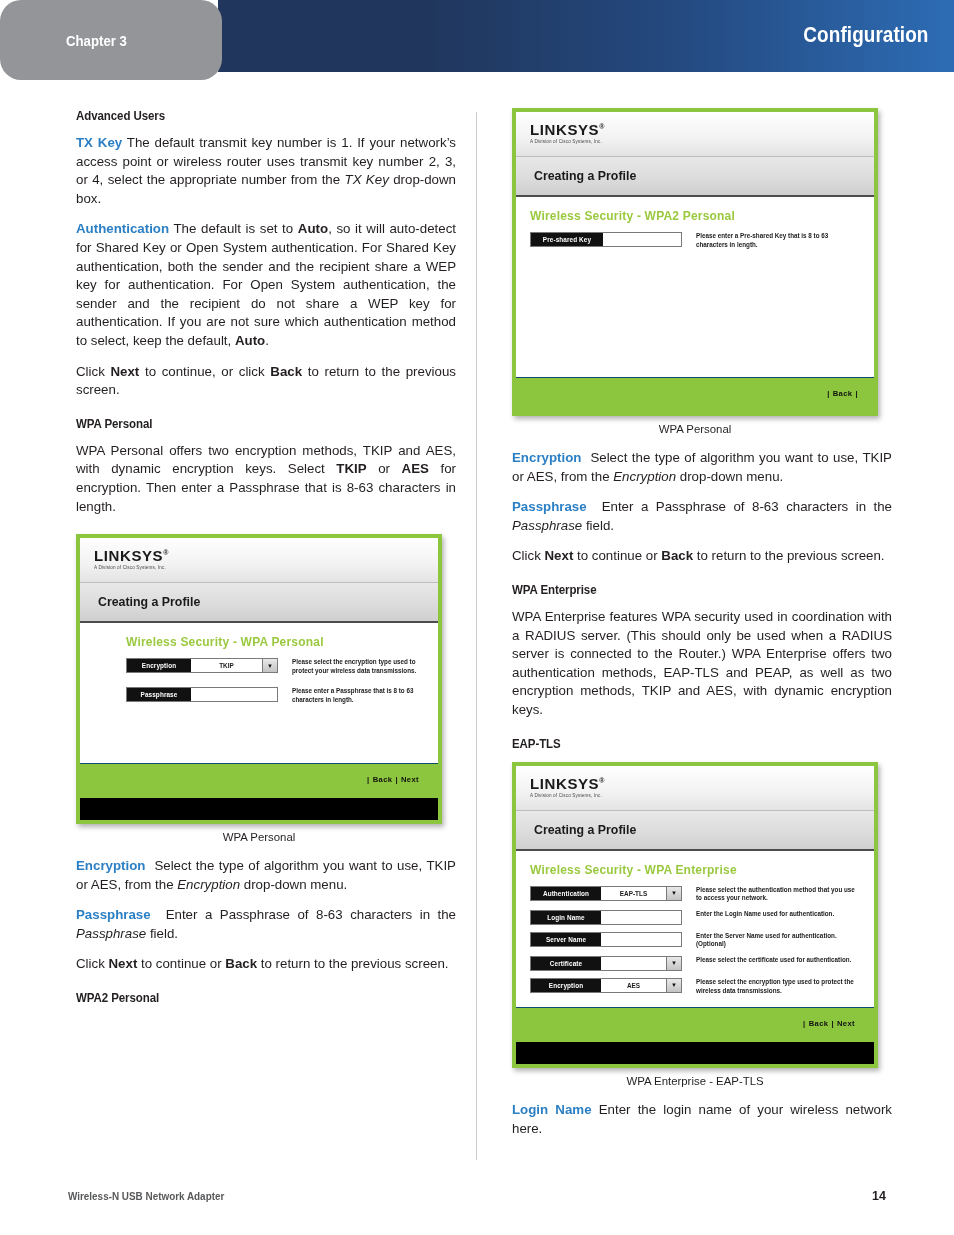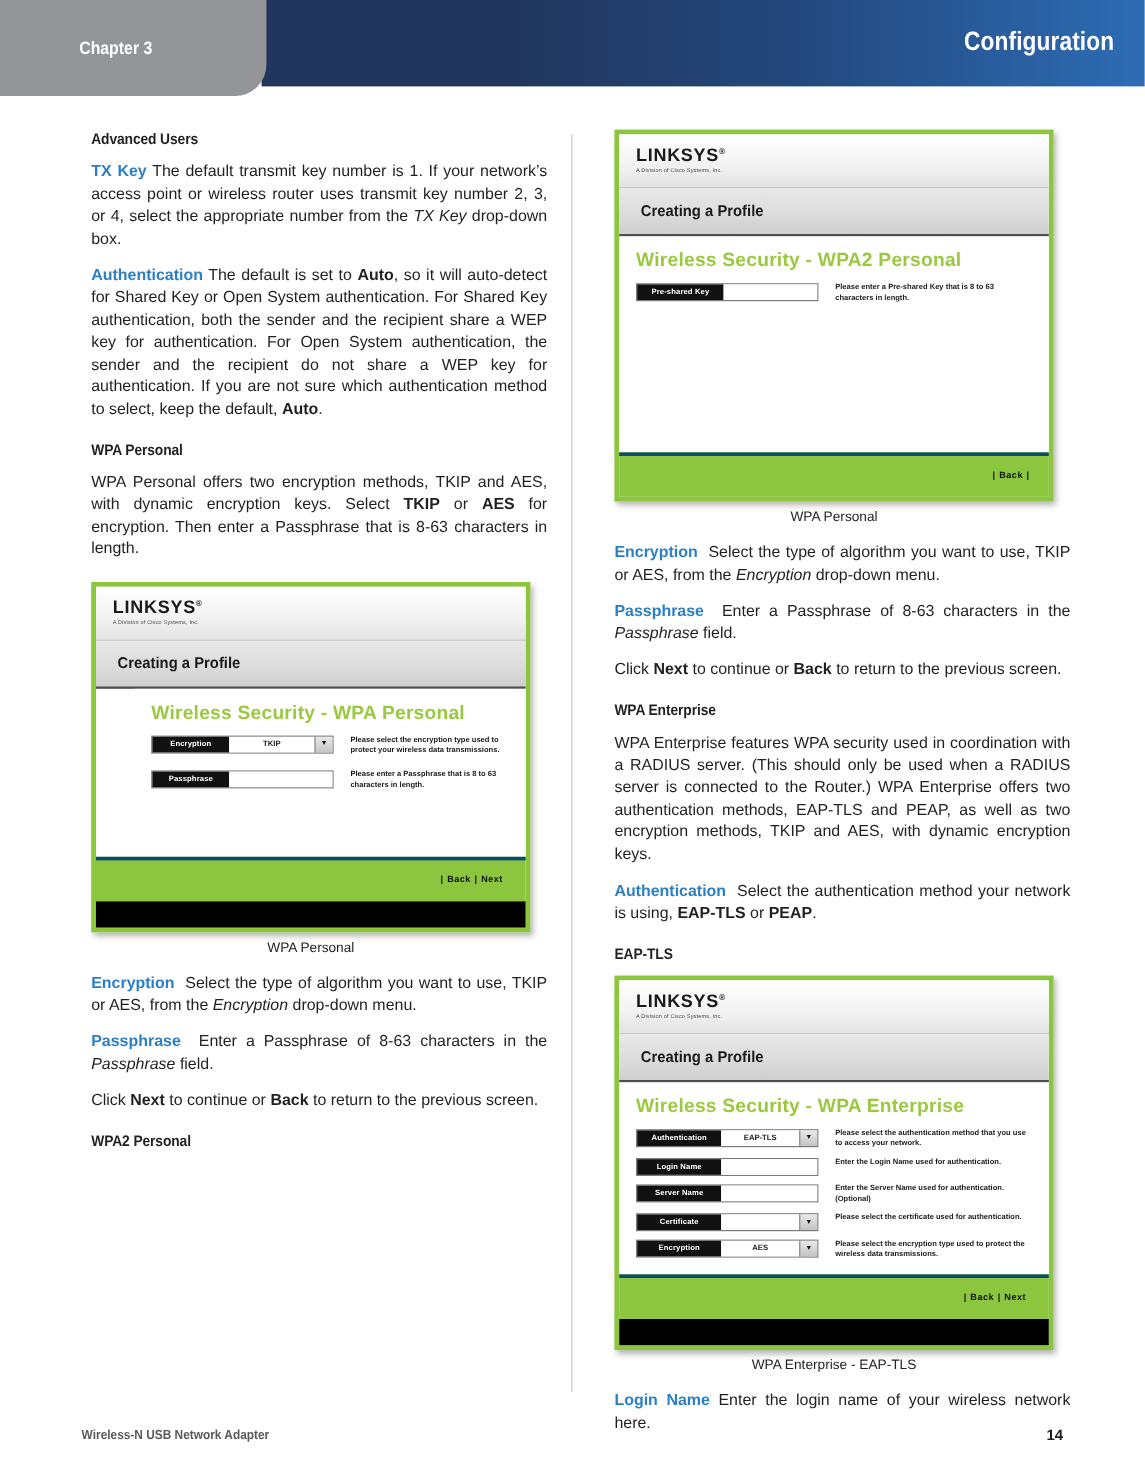--- a/index.html
+++ b/index.html
@@ -38,20 +38,21 @@
     white-space: nowrap;
   }
   .chapter-tab {
     position: absolute;
     left: 0;
     top: 0;
     width: 222px;
     height: 80px;
     background: #939598;
     border-bottom-right-radius: 26px;
+    border-radius: 21px;
   }
   .chapter-tab-label {
     position: absolute;
     left: 66px;
     top: 32px;
     color: #ffffff;
     font-size: 15px;
     font-weight: bold;
     transform: scaleX(0.88);
     transform-origin: left center;
@@ -154,21 +155,21 @@
     color: #1a1a1a;
     transform: scaleX(0.95);
     transform-origin: left center;
   }
   .dlg-body {
     background: #ffffff;
     padding: 12px 14px 10px 14px;
     position: relative;
   }
   .dlg-sectitle {
-    font-size: 16px;
+    font-size: 12px;
     font-weight: bold;
     color: #9ac93f;
     letter-spacing: 0.2px;
     margin-bottom: 9px;
   }
   .frow {
     display: flex;
     align-items: flex-start;
     margin-bottom: 7px;
   }
@@ -220,21 +221,21 @@
     font-size: 6.3px;
     line-height: 8.6px;
     color: #1a1a1a;
     font-weight: bold;
     flex: 1;
   }
   .dlg-footer {
     background: #8cc63e;
     height: 34px;
     position: relative;
-    border-top: 3px solid #0c4a6e;
+    border-top: 1px solid #0c4a6e;
   }
   .dlg-btns {
     position: absolute;
     right: 16px;
     top: 11px;
     font-size: 7.6px;
     font-weight: bold;
     color: #111111;
     letter-spacing: 0.4px;
   }
@@ -283,20 +284,23 @@
   <p class="body">
     <span class="term">TX Key</span>
     <span>The default transmit key number is 1. If your network’s access point or wireless router uses transmit key number 2, 3, or 4, select the appropriate number from the </span><span class="i">TX Key</span><span> drop-down box.</span>
   </p>
 
   <p class="body">
     <span class="term">Authentication</span>
     <span>The default is set to </span><span class="b">Auto</span><span>, so it will auto-detect for Shared Key or Open System authentication. For Shared Key authentication, both the sender and the recipient share a WEP key for authentication. For Open System authentication, the sender and the recipient do not share a WEP key for authentication. If you are not sure which authentication method to select, keep the default, </span><span class="b">Auto</span><span>.</span>
   </p>
 
+  <p class="body">
+    <span>Click </span><span class="b">Next</span><span> to continue, or click </span><span class="b">Back</span><span> to return to the previous screen.</span>
+  </p>
 
   <h3 class="sec" style="margin-top:16px">WPA Personal</h3>
 
   <p class="body">
     <span>WPA Personal offers two encryption methods, TKIP and AES, with dynamic encryption keys. Select </span><span class="b">TKIP</span><span> or </span><span class="b">AES</span><span> for encryption. Then enter a Passphrase that is 8-63 characters in length.</span>
   </p>
 
   <div class="dlg-wrap" style="margin-top:18px; width:366px;">
     <div class="dlg">
       <div class="dlg-logo">
@@ -397,24 +401,20 @@
   </p>
 
   <p class="body">
     <span>Click </span><span class="b">Next</span><span> to continue or </span><span class="b">Back</span><span> to return to the previous screen.</span>
   </p>
 
   <h3 class="sec" style="margin-top:16px">WPA Enterprise</h3>
 
   <p class="body">WPA Enterprise features WPA security used in coordination with a RADIUS server. (This should only be used when a RADIUS server is connected to the Router.) WPA Enterprise offers two authentication methods, EAP-TLS and PEAP, as well as two encryption methods, TKIP and AES, with dynamic encryption keys.</p>
 
-  <p class="body">
-    <span class="term">Authentication</span>&nbsp;
-    <span>Select the authentication method your network is using, </span><span class="b">EAP-TLS</span><span> or </span><span class="b">PEAP</span><span>.</span>
-  </p>
 
   <h3 class="sec" style="margin-top:16px">EAP-TLS</h3>
 
   <div class="dlg-wrap" style="margin-top:10px; width:366px;">
     <div class="dlg">
       <div class="dlg-logo">
         <div class="logo-word"><span>LINKSYS</span><sup>®</sup></div>
         <div class="logo-sub">A Division of Cisco Systems, Inc.</div>
       </div>
       <div class="dlg-titlebar">

